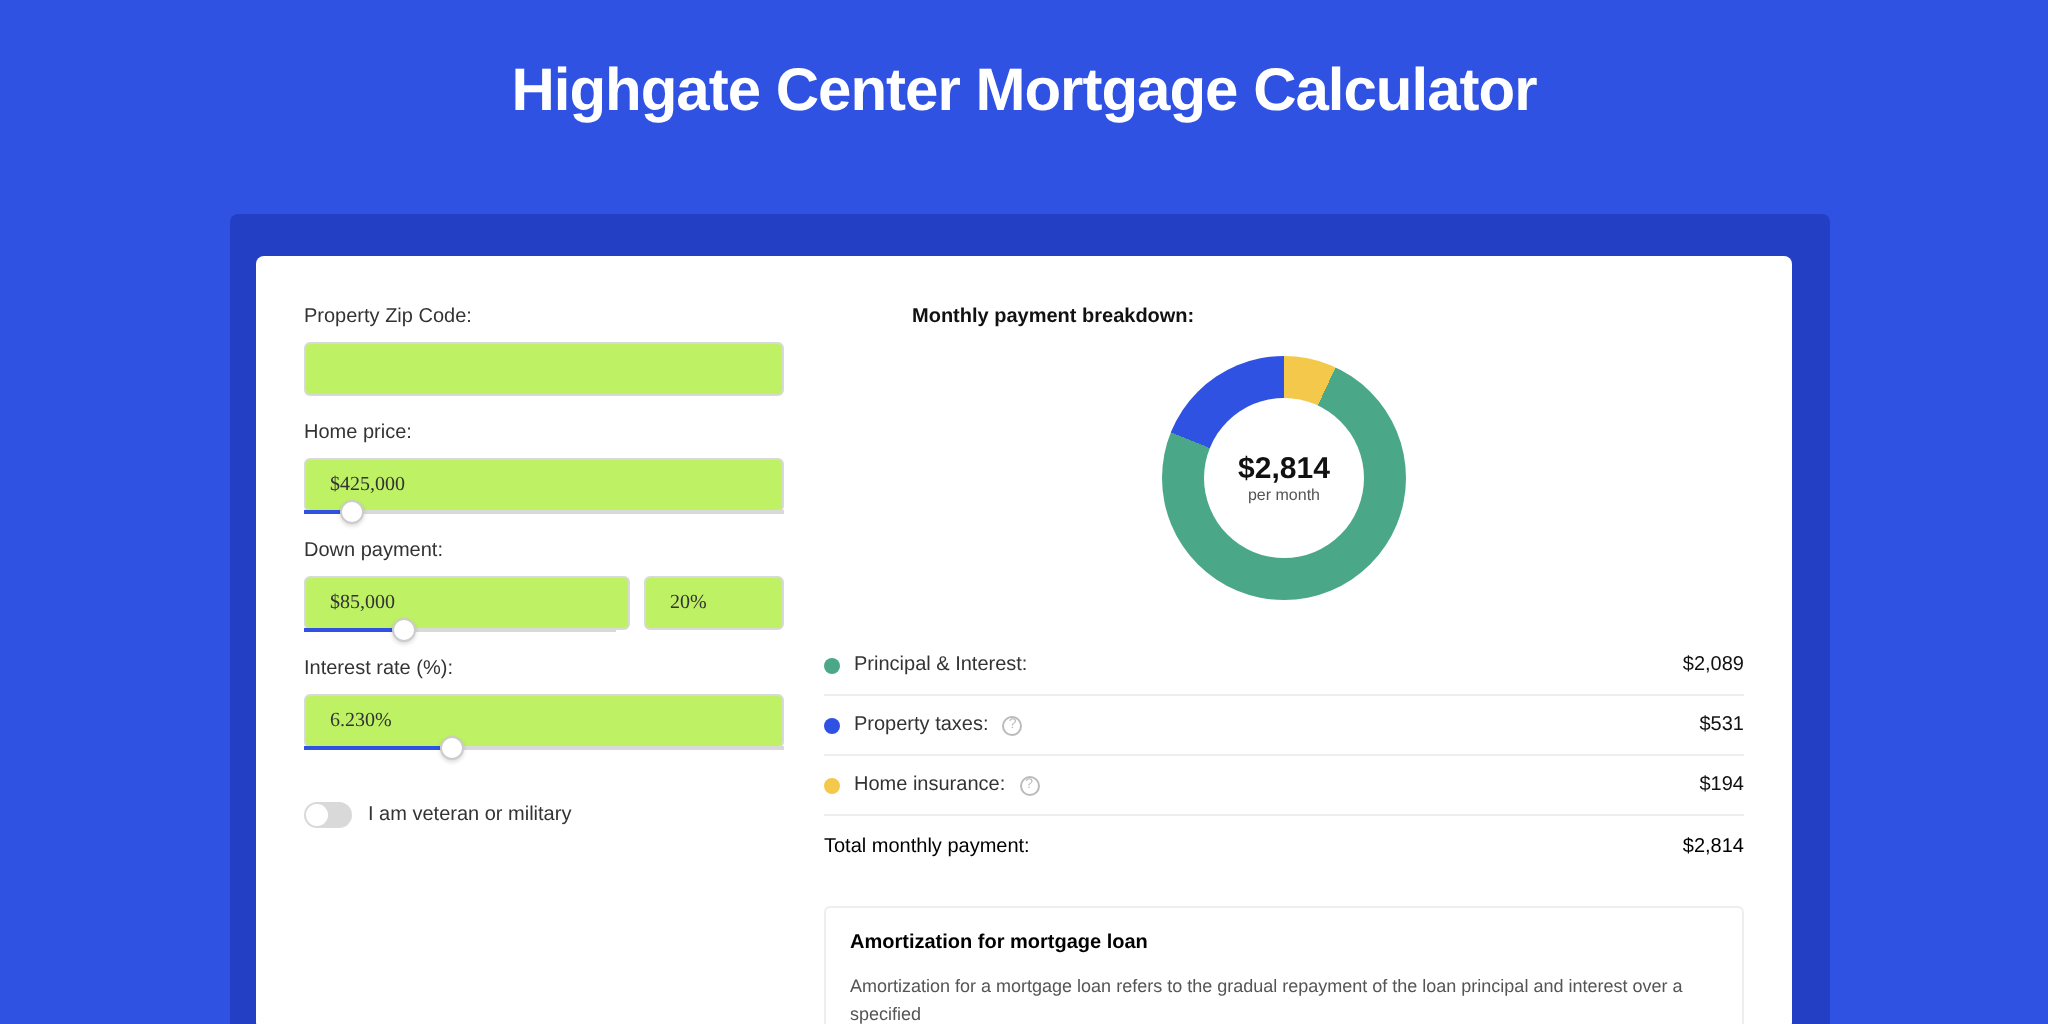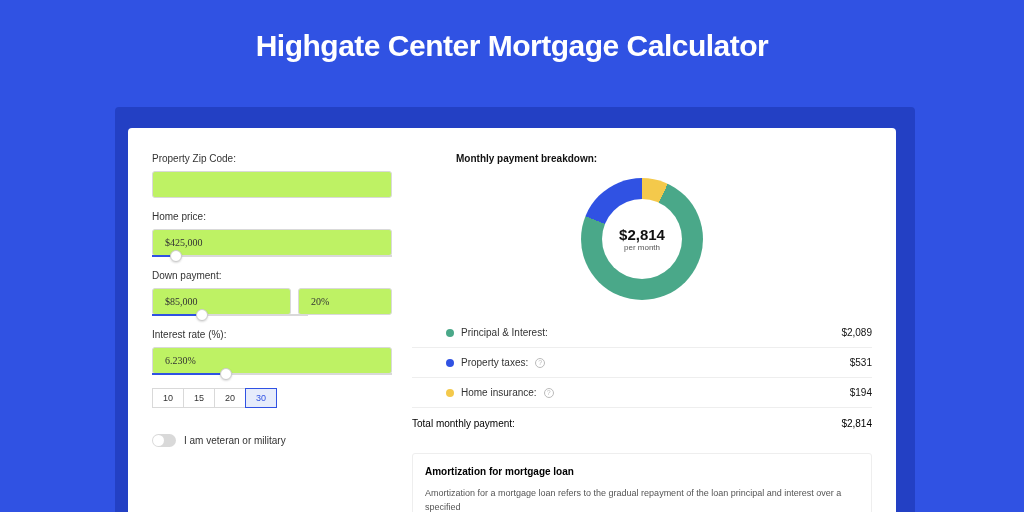--- a/index.html
+++ b/index.html
@@ -76,21 +76,21 @@
     background: #fff;
     border: 1px solid #ccc;
     border-radius: 50%;
     position: absolute;
     top: -5px;
     transform: translateX(-50%);
     box-shadow: 0 1px 2px rgba(0,0,0,0.15);
   }
   .dp-row { display: flex; gap: 7px; }
   .dp-row .text-input:first-child { flex: 1; }
-  .dp-row .text-input:last-child { width: 94px; }
+  .dp-row .text-input:last-child { width: 70px; }
   .period-row { display: flex; gap: 0; }
   .period-btn {
     width: 32px;
     height: 20px;
     font-size: 9px;
     background: #fff;
     border: 1px solid #d9d9d9;
     color: #333;
     cursor: pointer;
     display: flex;
@@ -168,21 +168,21 @@
   .line-list { }
   .line-item {
     display: flex;
     align-items: center;
     justify-content: space-between;
     padding: 9px 0;
     font-size: 10px;
     border-top: 1px solid #eee;
   }
   .line-item:first-child { border-top: none; }
-  .line-left { display: flex; align-items: center; gap: 7px; margin-left: 34px; }
+  .line-left { display: flex; align-items: center; gap: 7px; }
   .dot { width: 8px; height: 8px; border-radius: 50%; flex-shrink: 0; }
   .dot.green { background: #4aa889; }
   .dot.blue { background: #3052e3; }
   .dot.yellow { background: #f4c94b; }
   .info-icon {
     width: 10px;
     height: 10px;
     border: 1px solid #bbb;
     border-radius: 50%;
     font-size: 7px;
@@ -258,26 +258,20 @@
     <div class="field-group">
       <div class="field-label">Interest rate (%):</div>
       <input class="text-input" type="text" value="6.230%" style="">
       <div class="slider-track">
         <div class="slider-fill" style="width:31%"></div>
         <div class="slider-thumb" style="left:31%"></div>
       </div>
     </div>
 
     <div class="field-group">
-      <div class="period-row">
-        <div class="period-btn">10</div>
-        <div class="period-btn">15</div>
-        <div class="period-btn">20</div>
-        <div class="period-btn active">30</div>
-      </div>
     </div>
 
     <div class="veteran-row">
       <div class="toggle">
         <div class="toggle-knob"></div>
       </div>
       <div class="veteran-label">I am veteran or military</div>
     </div>
 
   </div>

